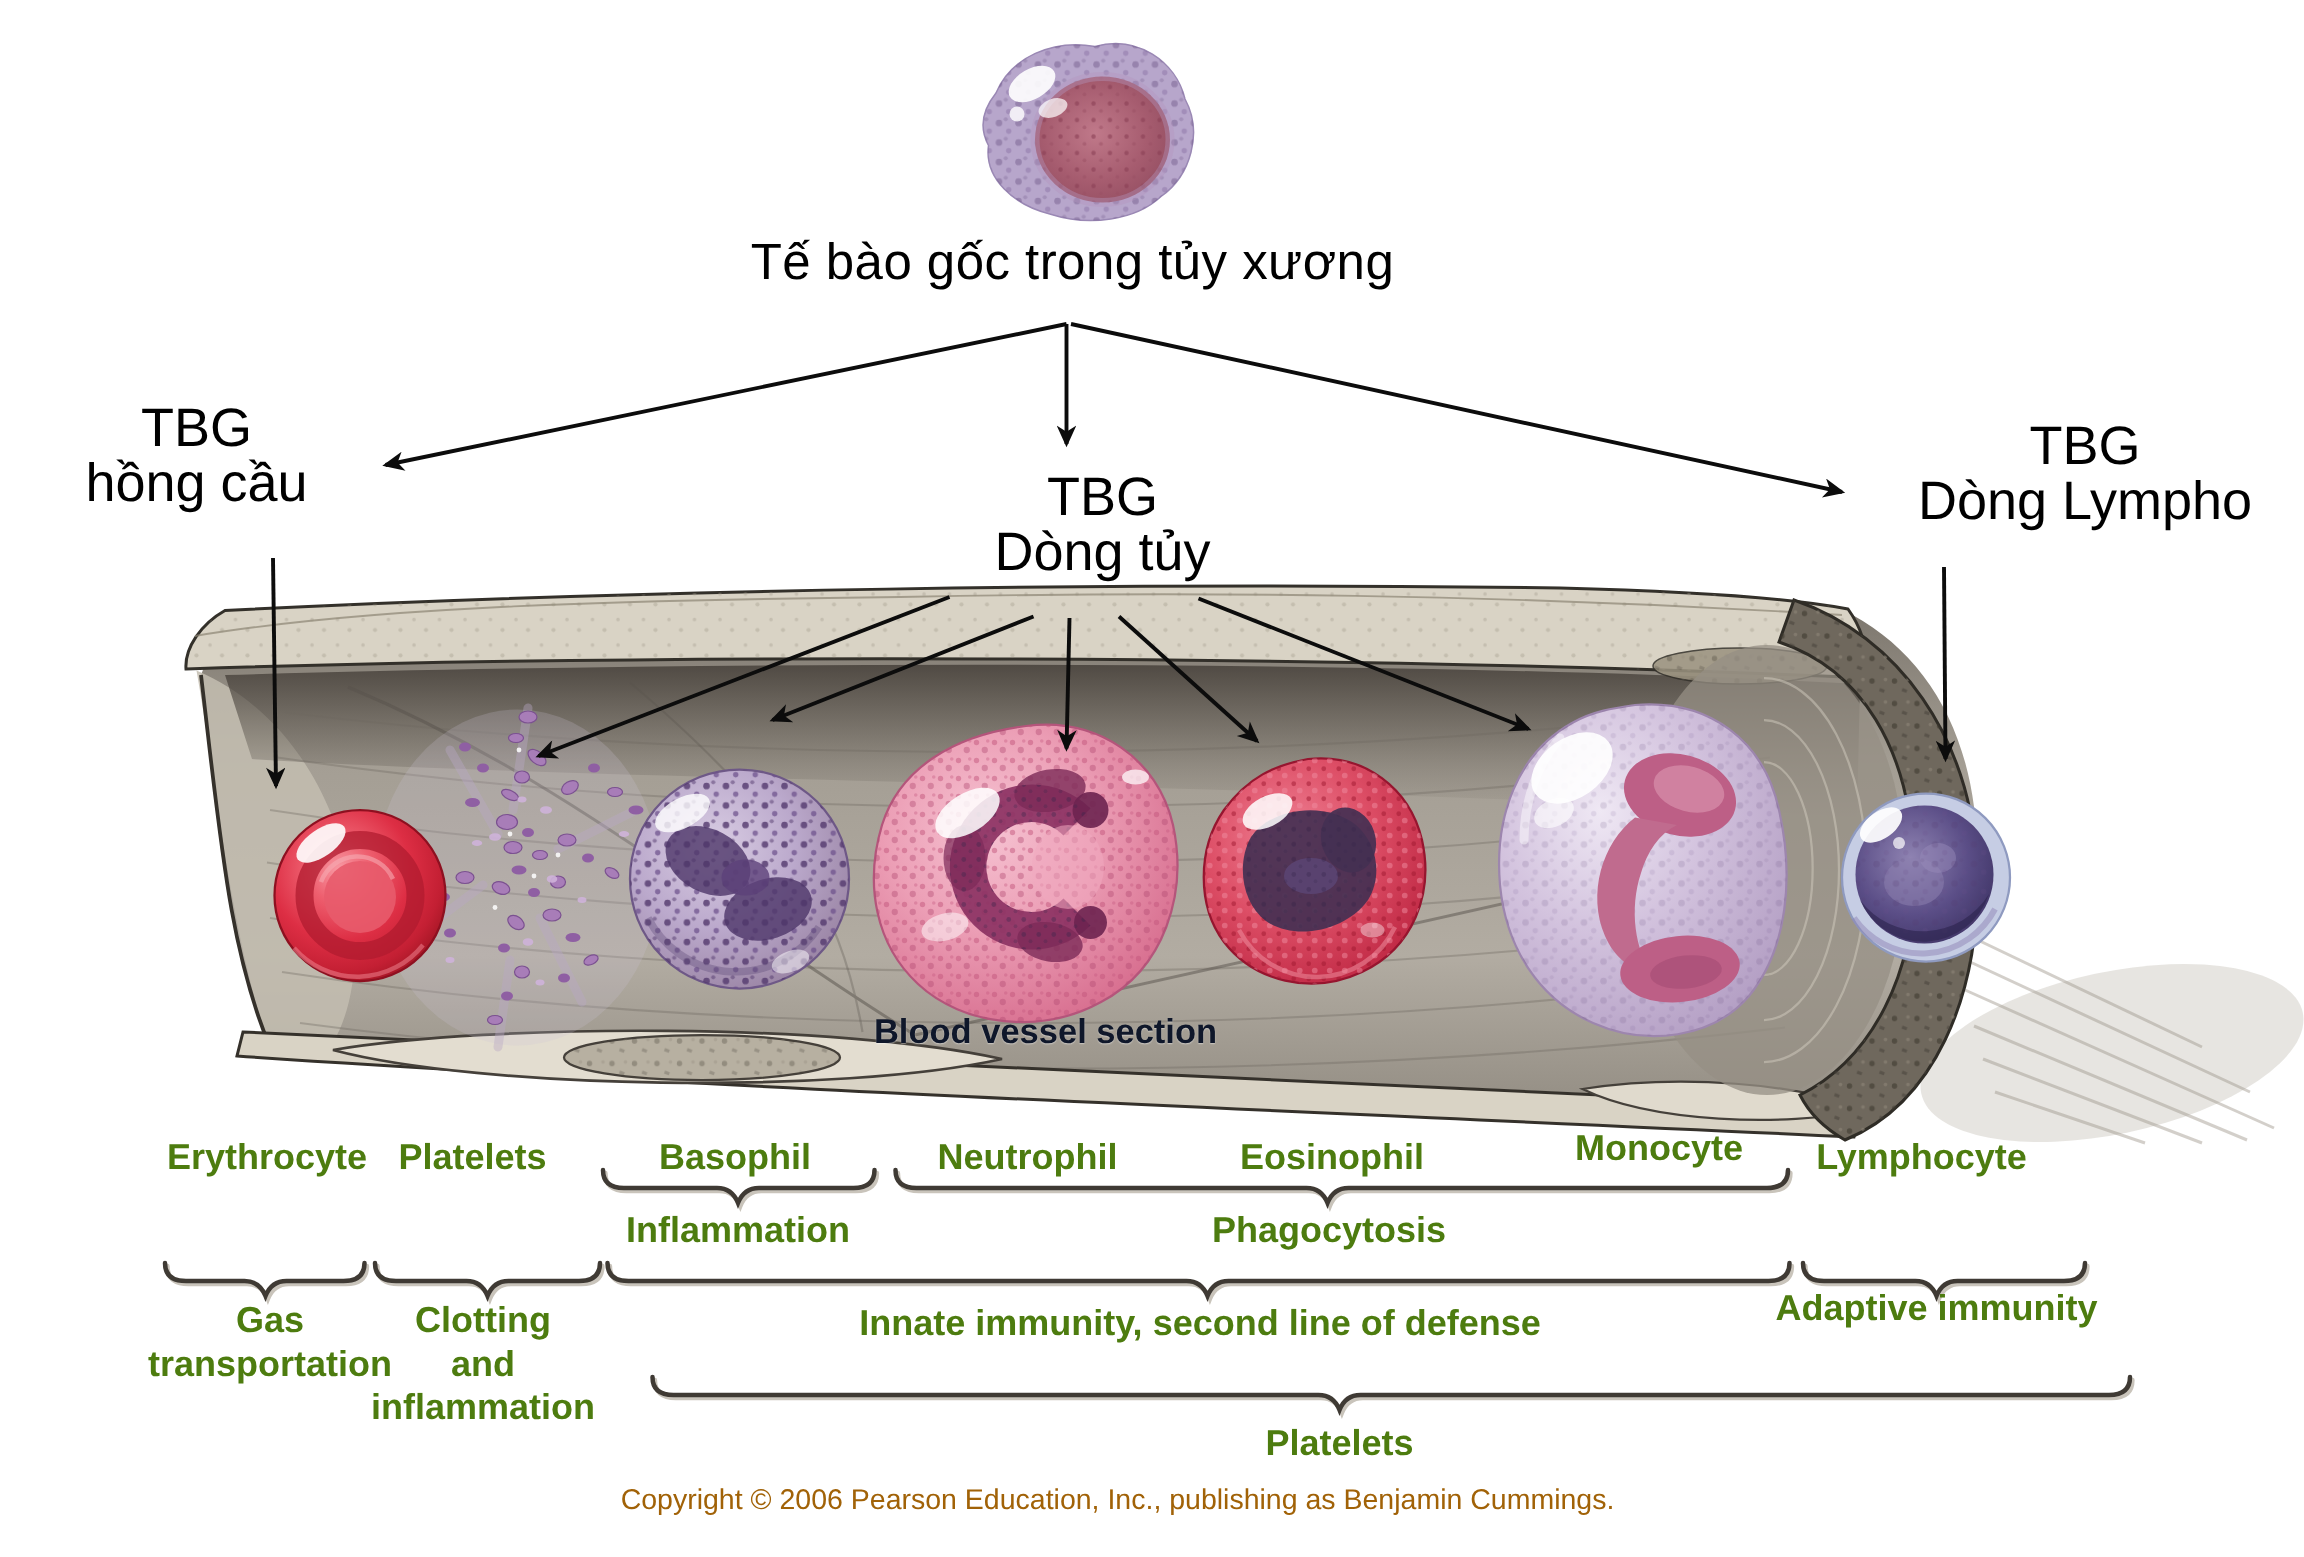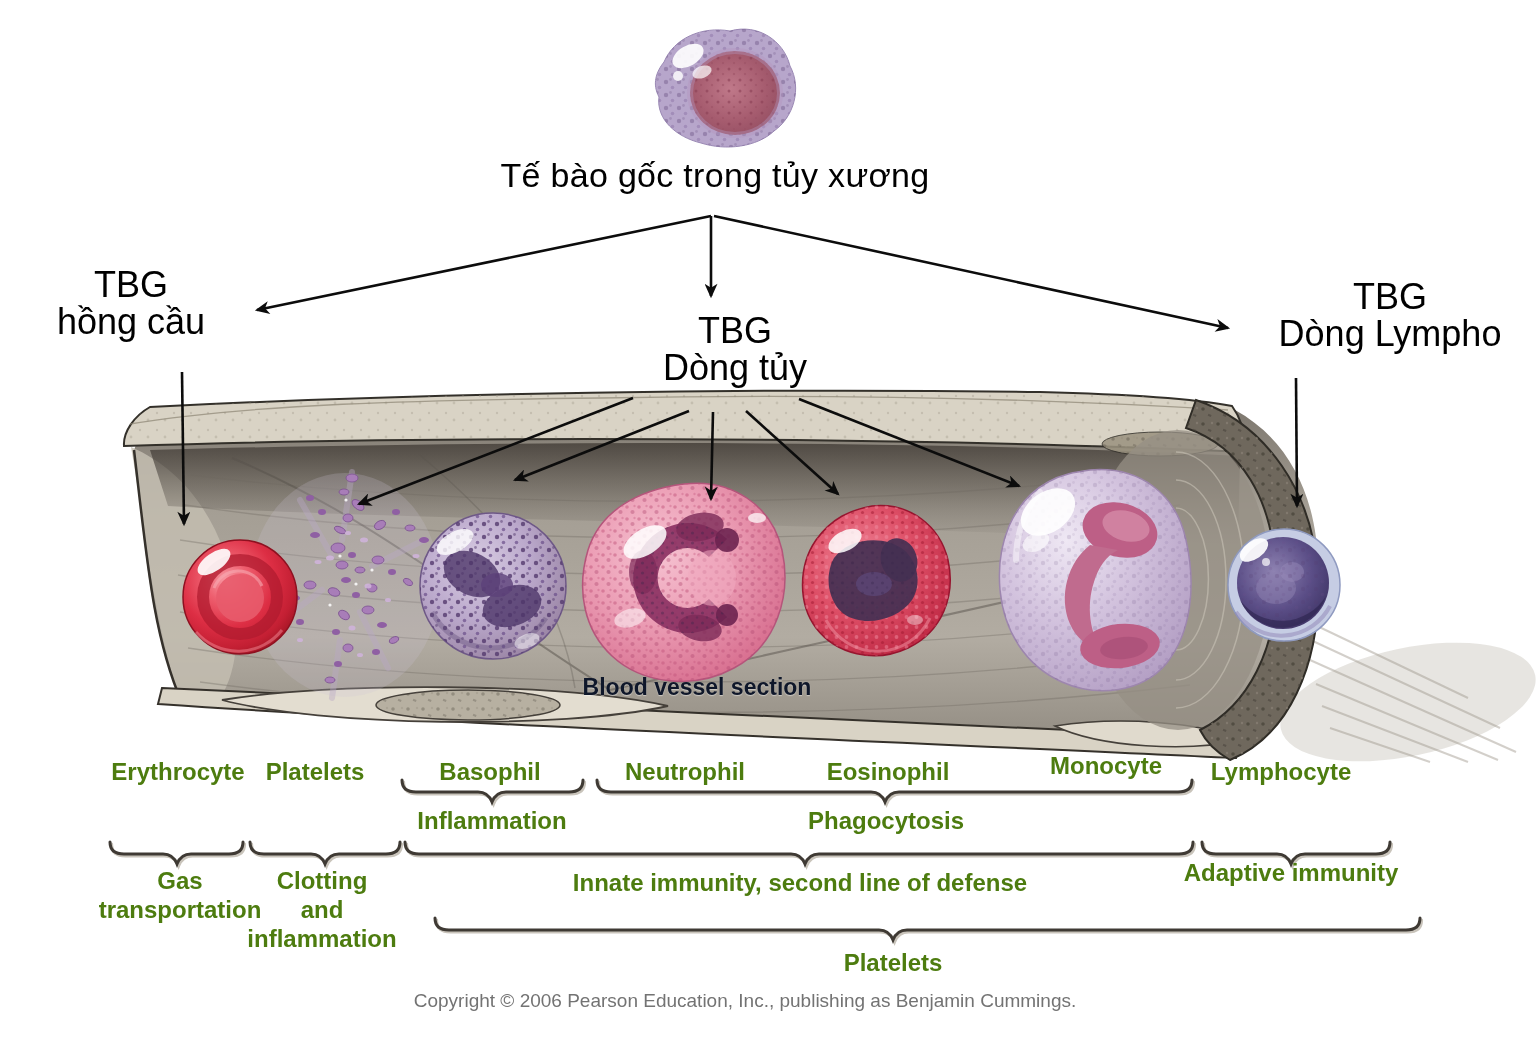--- a/index.html
+++ b/index.html
@@ -4,21 +4,21 @@
 <style>
   html,body{margin:0;padding:0;background:#fff;}
   #stage{position:relative;width:1536px;height:1038px;background:#fff;overflow:hidden;
          font-family:"Liberation Sans","DejaVu Sans",sans-serif;color:#111;}
   #art{position:absolute;left:0;top:0;z-index:1;}
   .lbl{position:absolute;transform:translateX(-50%);text-align:center;z-index:2;white-space:nowrap;}
   .viet{font-size:36px;line-height:37px;color:#000;}
   .title{font-size:34px;letter-spacing:.3px;color:#000;}
   .b{font-weight:700;color:#4d7c0f;font-size:24px;line-height:29px;}
   .vessel-lab{font-weight:700;font-size:23px;color:#0f172a;text-shadow:0 1px 1px rgba(255,255,255,.45);}
-  .copy{font-size:19px;color:#737373;}
+  .copy{font-size:19px;color:#a16207;}
 </style>
 </head>
 <body>
 
 <div id="stage">
 
 <svg id="art" width="1536" height="1038" viewBox="0 0 1536 1038">
   <defs>
     <marker id="ah" viewBox="0 0 10 9" refX="8.5" refY="4.5" markerWidth="17" markerHeight="13" markerUnits="userSpaceOnUse" orient="auto">
       <path d="M0,0 L10,4.5 L0,9 L2.8,4.5 Z" fill="#0c0c0c"></path>

